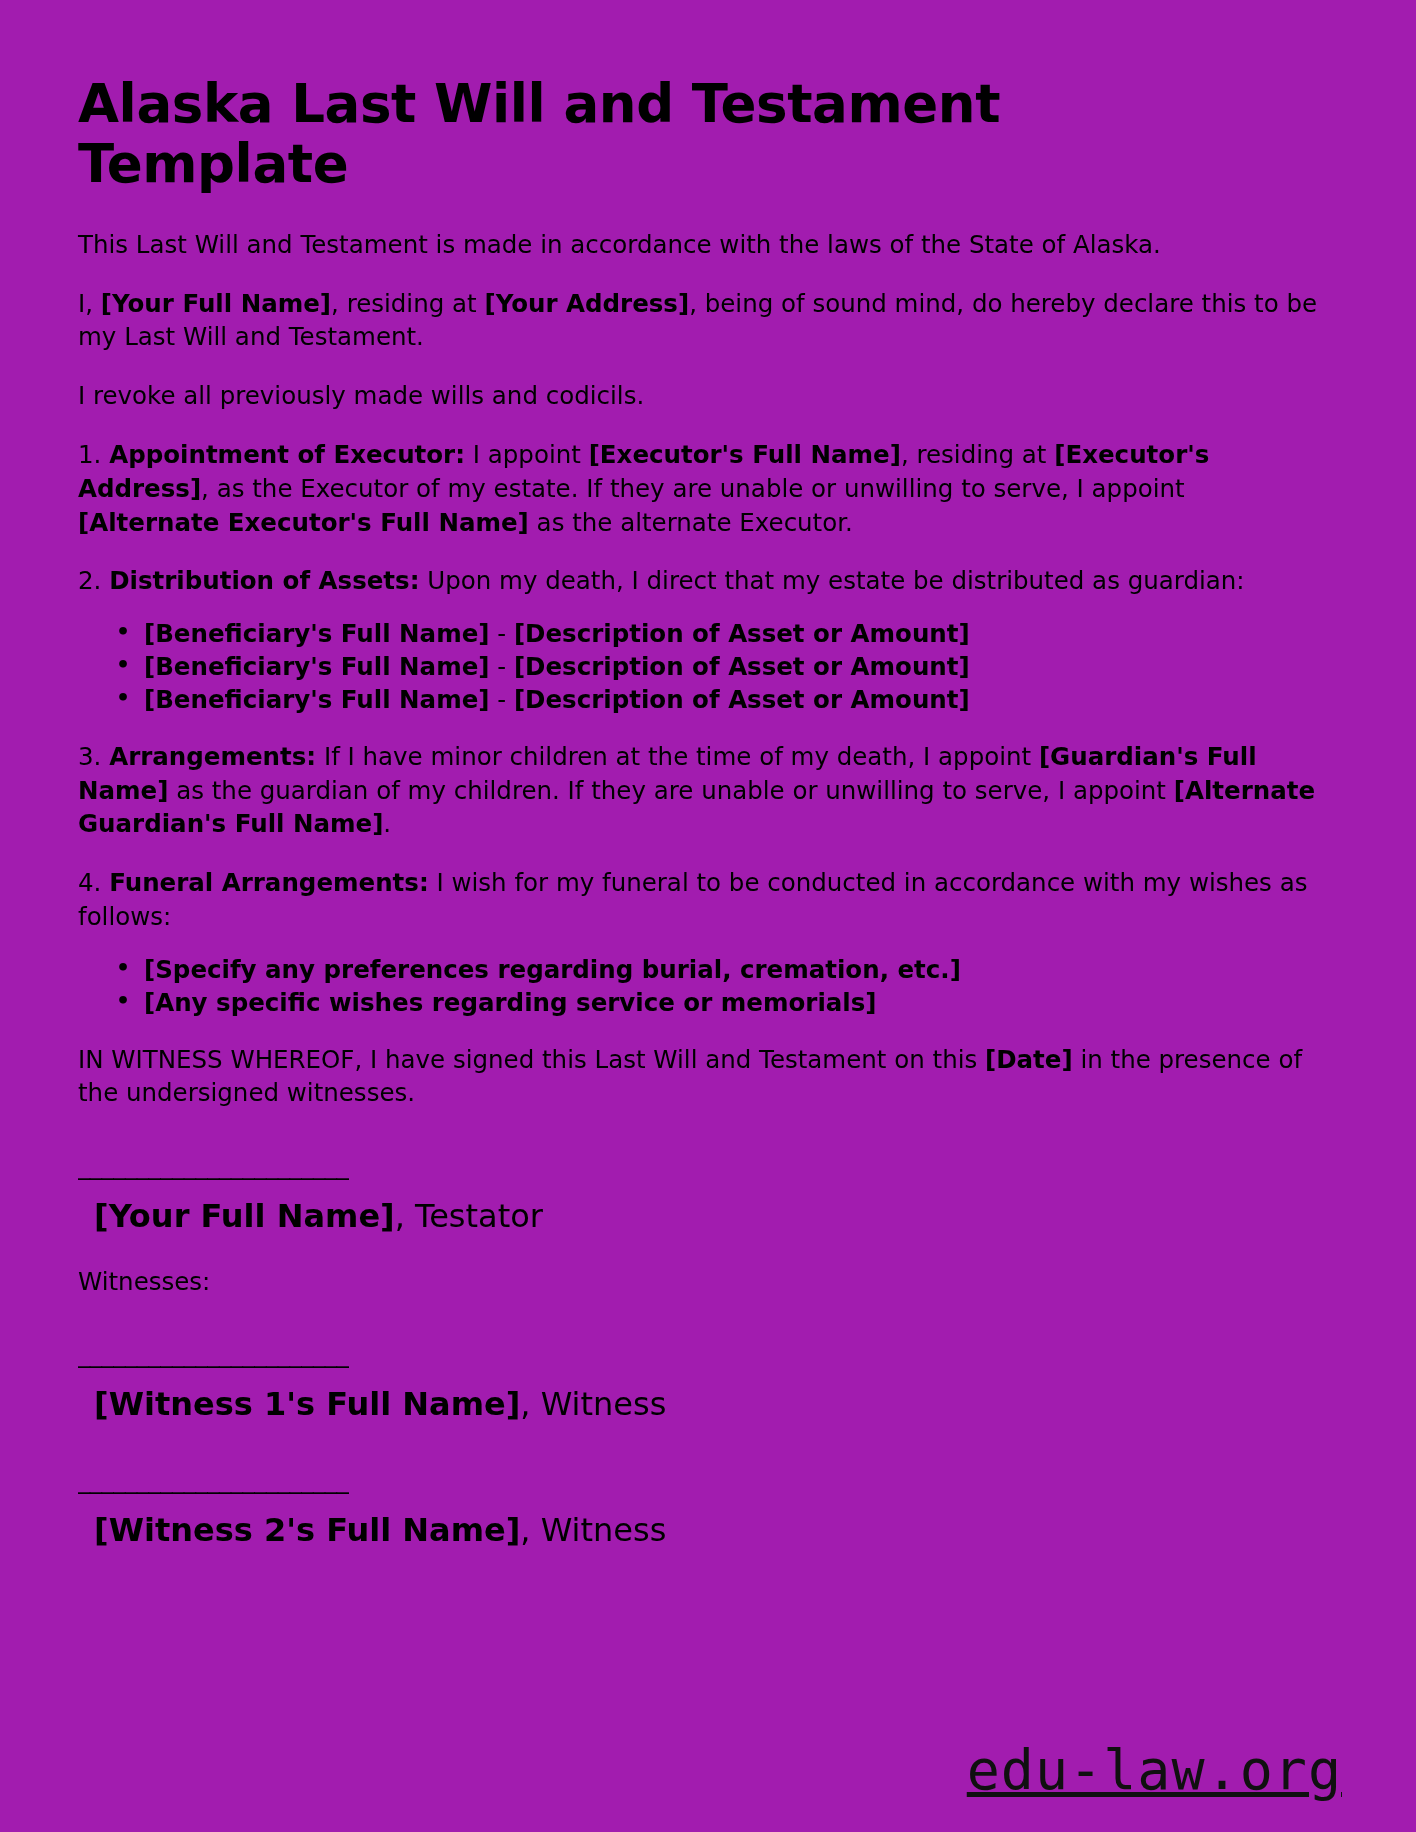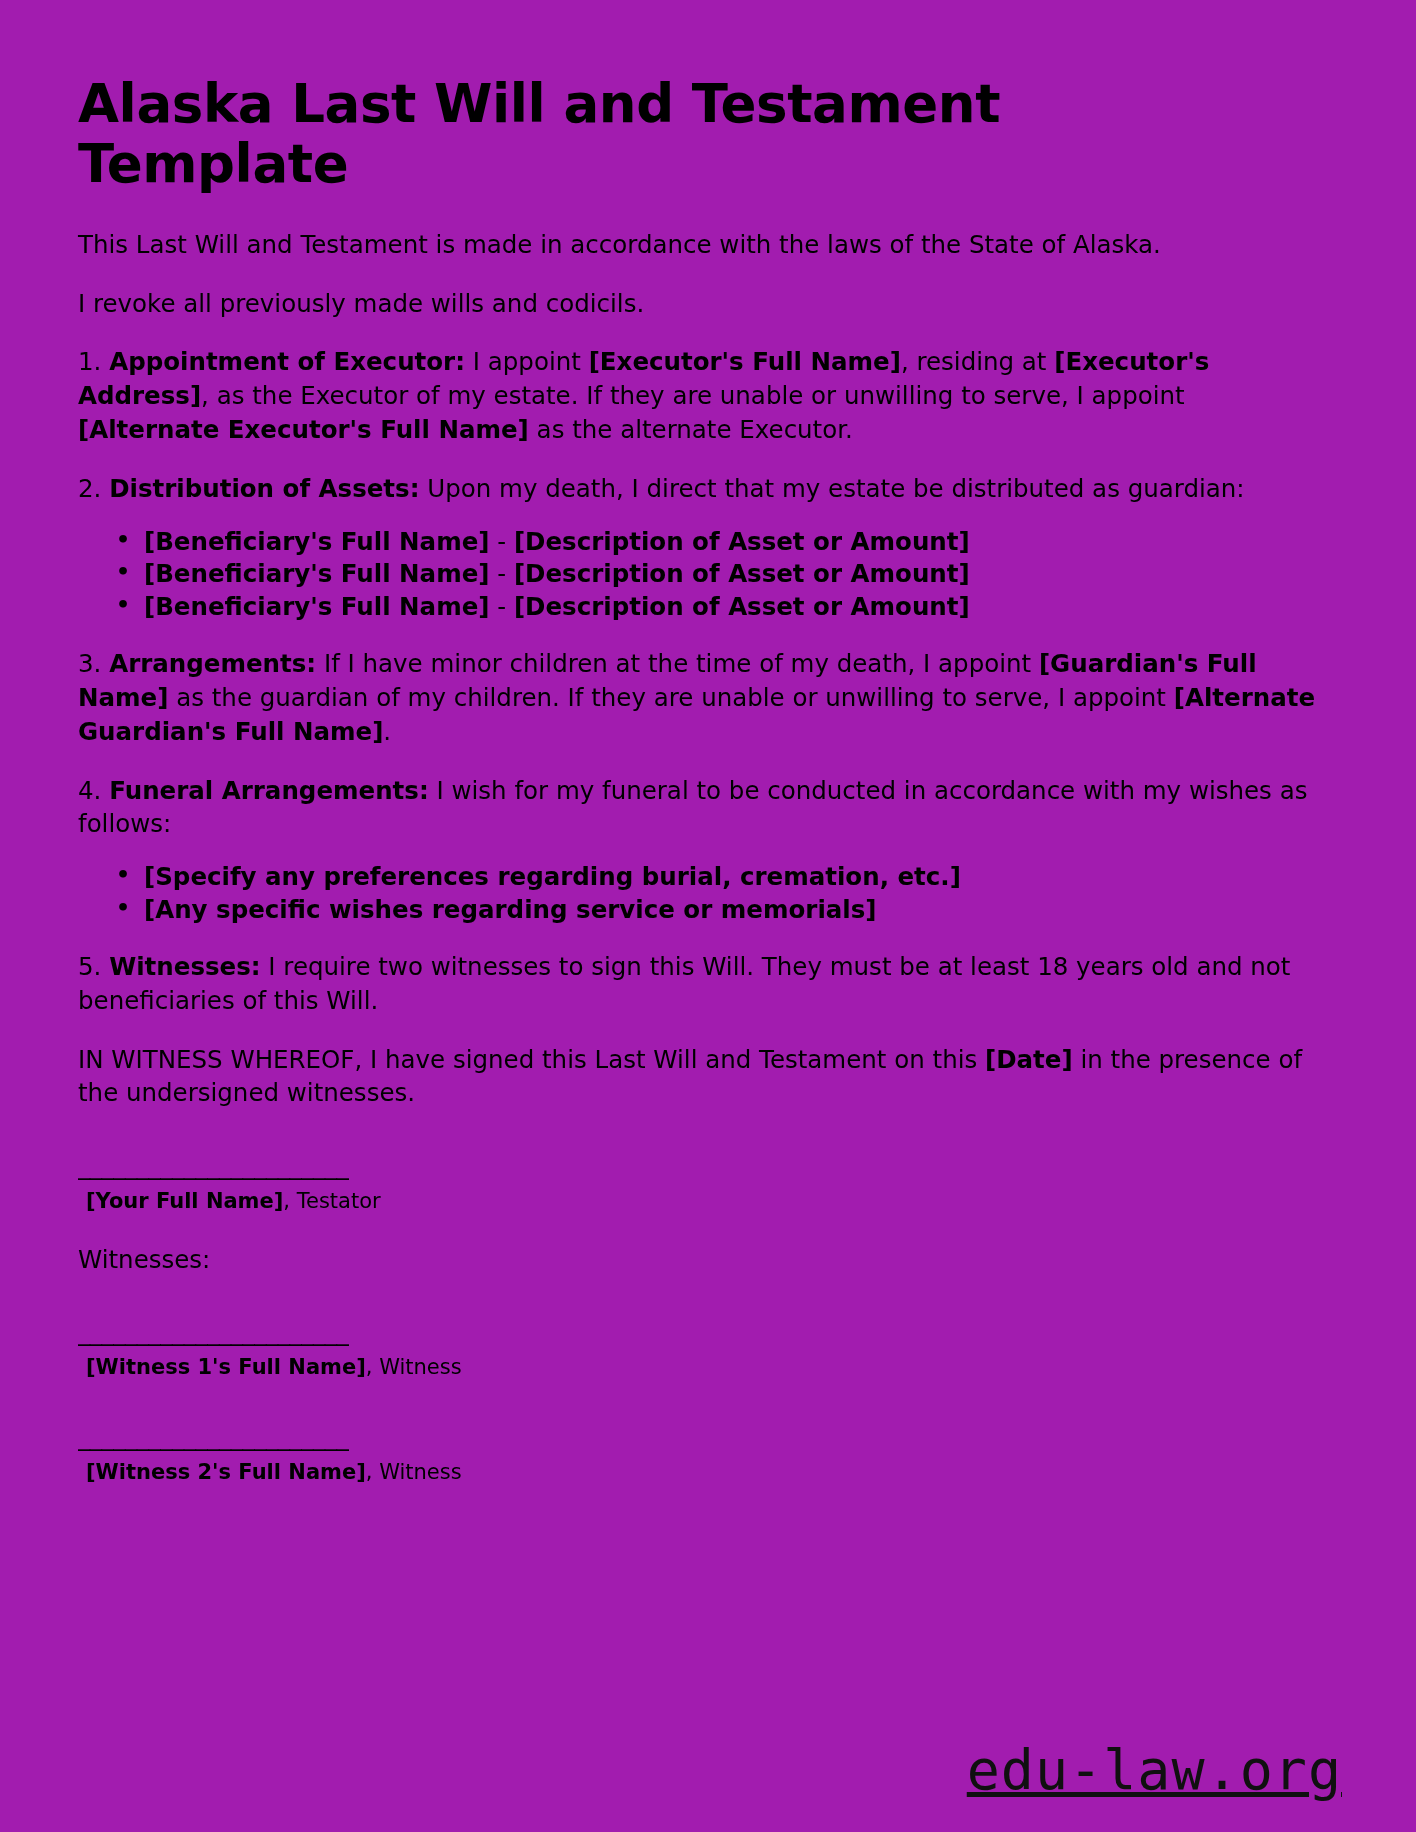--- a/index.html
+++ b/index.html
@@ -73,23 +73,23 @@
   .sig-line {
     font-size: 24.5px;
     line-height: 1.0;
     letter-spacing: -0.5px;
     white-space: pre;
     height: 26px;
     overflow: hidden;
     margin: 0;
   }
   .sig-name {
-    font-size: 21px;
+    font-size: 32px;
     line-height: 1.25;
-    margin: 8px;
+    margin: 16px;
   }
   .witness-label {
     font-size: 24.5px;
     line-height: 1.3;
     margin: 30px 0 0 0;
   }
   .witness-entry {
     margin-top: 44px;
   }
   .footer-mark {
@@ -106,20 +106,21 @@
 </style>
 </head>
 <body>
 
 <div class="page">
 
   <h1 class="doc-title">Alaska Last Will and Testament Template</h1>
 
   <p class="para"><span>This Last Will and Testament is made in accordance with the laws of the State of Alaska.</span></p>
 
+  <p class="para"><span>I, </span><b>[Your Full Name]</b><span>, residing at </span><b>[Your Address]</b><span>, being of sound mind, do hereby declare this to be my Last Will and Testament.</span></p>
 
   <p class="para"><span>I revoke all previously made wills and codicils.</span></p>
 
   <p class="para"><span>1.</span> <b>Appointment of Executor:</b><span> I appoint </span><b>[Executor's Full Name]</b><span>, residing at </span><b>[Executor's Address]</b><span>, as the Executor of my estate. If they are unable or unwilling to serve, I appoint </span><b>[Alternate Executor's Full Name]</b><span> as the alternate Executor.</span></p>
 
   <p class="para tight"><span>2.</span> <b>Distribution of Assets:</b><span> Upon my death, I direct that my estate be distributed as guardian:</span></p>
 
   <ul class="bullets">
     <li><b>[Beneficiary's Full Name]</b><span class="sep"> - </span><b>[Description of Asset or Amount]</b></li>
     <li><b>[Beneficiary's Full Name]</b><span class="sep"> - </span><b>[Description of Asset or Amount]</b></li>
@@ -128,21 +129,20 @@
 
   <p class="para"><span>3.</span> <b>Arrangements:</b><span> If I have minor children at the time of my death, I appoint </span><b>[Guardian's Full Name]</b><span> as the guardian of my children. If they are unable or unwilling to serve, I appoint </span><b>[Alternate Guardian's Full Name]</b><span>.</span></p>
 
   <p class="para tight"><span>4.</span> <b>Funeral Arrangements:</b><span> I wish for my funeral to be conducted in accordance with my wishes as follows:</span></p>
 
   <ul class="bullets">
     <li><b>[Specify any preferences regarding burial, cremation, etc.]</b></li>
     <li><b>[Any specific wishes regarding service or memorials]</b></li>
   </ul>
 
-  <p class="para"><span>5.</span> <b>Witnesses:</b><span> I require two witnesses to sign this Will. They must be at least 18 years old and not beneficiaries of this Will.</span></p>
 
   <p class="para"><span>IN WITNESS WHEREOF, I have signed this Last Will and Testament on this </span><b>[Date]</b><span> in the presence of the undersigned witnesses.</span></p>
 
   <div class="sig-block">
     <div class="sig-line">_______________________</div>
     <div class="sig-name"><b>[Your Full Name]</b><span>, Testator</span></div>
   </div>
 
   <p class="witness-label">Witnesses:</p>
 

